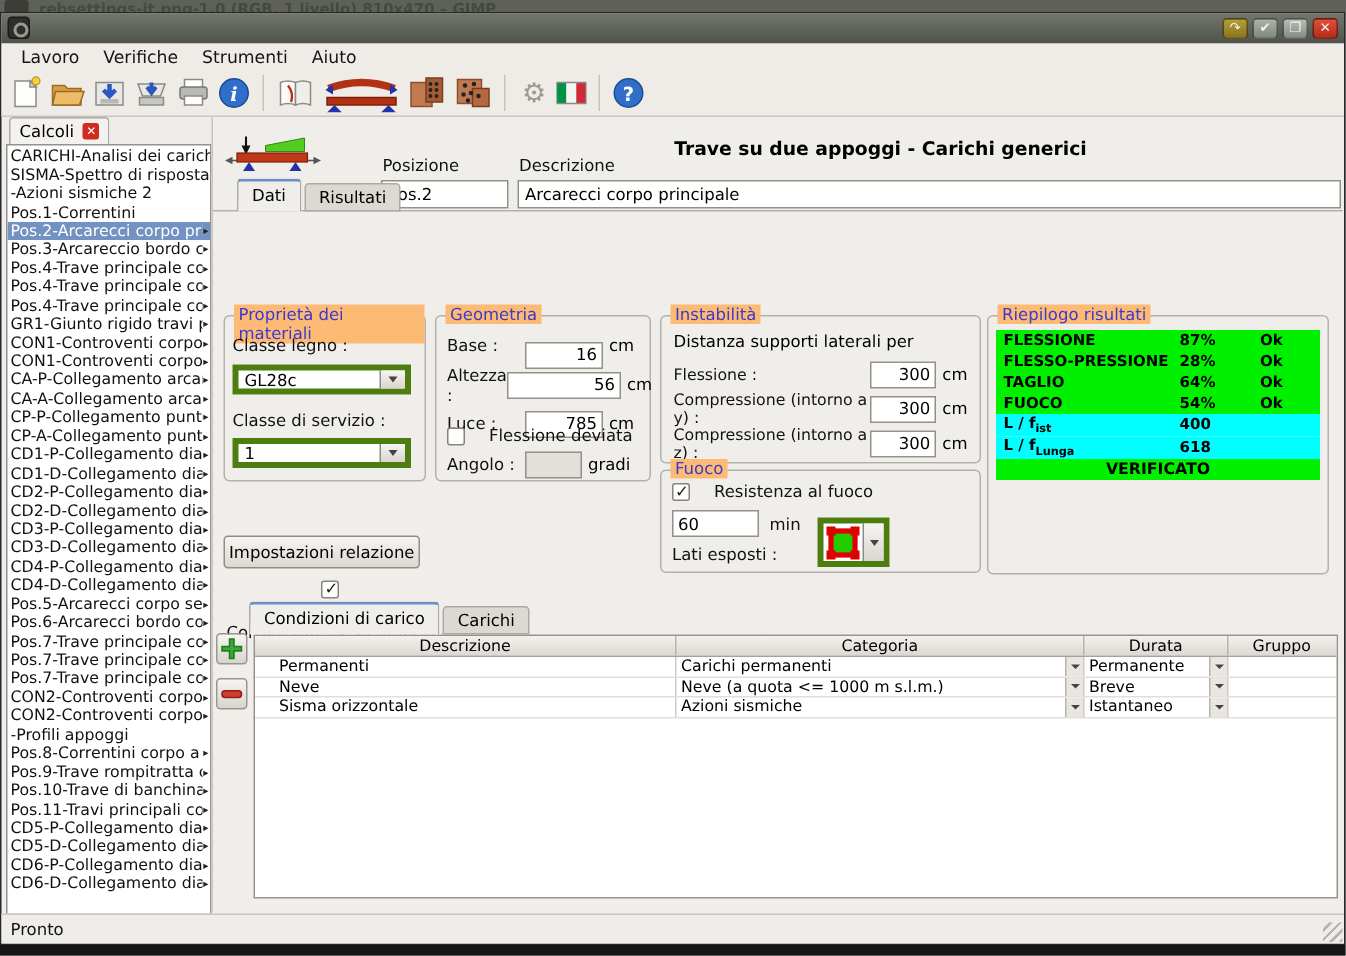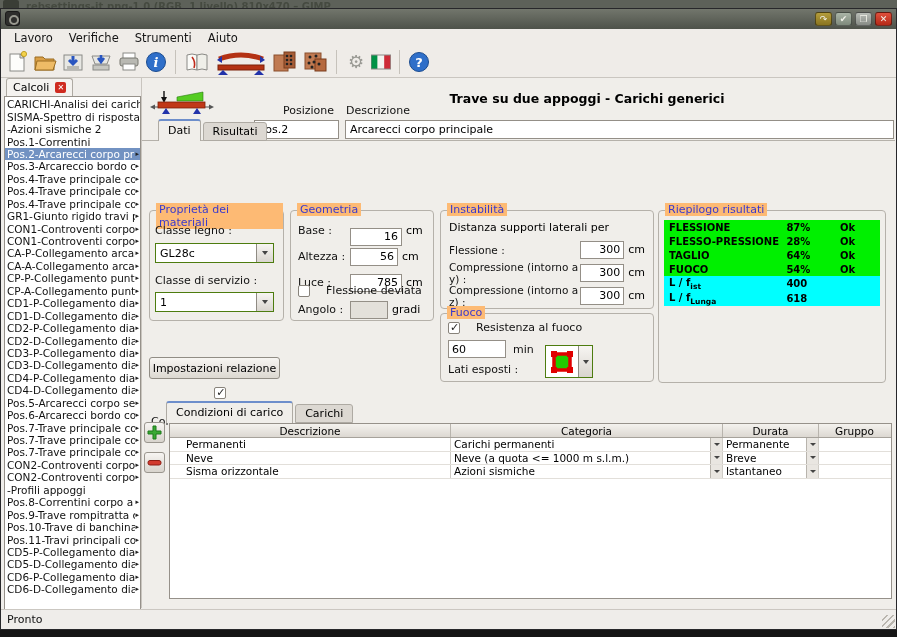--- a/index.html
+++ b/index.html
@@ -40,38 +40,38 @@
   .calc-item .calc-label { flex:1 1 auto; overflow:hidden; }
   .calc-item .trunc { display:none; flex:0 0 auto; font-size:7px; color:#222; padding-right:1px; }
   .calc-item .trunc.show { display:inline; }
   .calc-item.selected { background:#7292c2; color:#fff; }
 
   
   .content { position:absolute; left:140px; top:69px; right:1px; bottom:21px; background:#f0eeea; border-left:1px solid #c9c5bf; }
   .beam-icon { position:absolute; left:8px; top:11px; }
   .page-title { position:absolute; left:230px; top:13px; width:430px; text-align:center; font-size:12.5px; font-weight:bold; color:#000; }
   .field-label { position:absolute; font-size:11px; color:#111; }
-  .pos-label { left:113px; top:26px;margin-left:28px; }
+  .pos-label { left:113px; top:26px; }
   .desc-label { left:204px; top:26px; }
   .txt-input { position:absolute; height:19px; border:1px solid #948f87; background:#fff; font-size:11px; padding:0 4px; font-family:inherit; }
   .pos-input { left:112px; top:42px; width:85px; }
   .desc-input { left:203px; top:42px; width:549px; }
 
   .main-tabs { position:absolute; left:4px; top:41px; height:22px; display:flex; align-items:flex-end; z-index:3;padding-left:12px; }
   .tab { font-size:11px; padding:0 9px; border:1px solid #aeaaa3; border-radius:3px 3px 0 0; margin-right:2px; }
   .tab.active { background:#f0eeea; height:22px; line-height:20px; border-bottom:none; border-top:2px solid #6d8ecb; }
   .tab.inactive { background:#dcd8d2; height:19px; line-height:18px; }
 
   .tab-panel { position:absolute; left:0; right:0; top:62px; bottom:0; border-top:1px solid #b5b1aa; }
 
   .group { position:absolute; border:1px solid #b5b1aa; border-radius:4px; }
   .group .legend { position:absolute; top:-8px; left:6px; background:#fdba74; padding:0 3px; font-size:11px; color:#3a3acd; }
   .lbl { font-size:11px; color:#111; }
 
-  .combo { position:absolute; height:20px; background:#fff; border:1px solid #4d7c0f; display:flex; align-items:center; }
+  .combo { position:absolute; height:20px; background:#fff; border:4px solid #4d7c0f; display:flex; }
   .combo-text { flex:1; font-size:11px; padding-left:4px; }
   .combo-btn { width:17px; height:100%; border-left:1px solid #8f8b83; background:linear-gradient(#f7f5f2,#d9d5cf); display:flex; align-items:center; justify-content:center; }
   .arr-down { width:0; height:0; border-left:3.5px solid transparent; border-right:3.5px solid transparent; border-top:4px solid #444; }
 
   .num-input { border:1px solid #948f87; background:#fff; height:18px; font-size:11px; text-align:right; padding:0 3px; font-family:inherit; }
   .num-input.disabled { background:#e3e0da; }
 
   .geo-row { position:absolute; left:7px; right:6px; height:19px; display:flex; align-items:center; }
   .geo-row .lbl { width:52px; }
   .geo-row .unit { margin-left:4px; font-size:11px; }
@@ -471,21 +471,21 @@
         <div class="group" style="left:148px; top:69px; width:144px; height:111px;">
           <div class="legend">Geometria</div>
           <div>
               <div class="geo-row geo-pos" style="top: 10px;">
               <span class="lbl">Base :</span>
               <input class="num-input" style="width: 52px; margin-top: 12px;" value="16">
               <span class="unit">cm</span>
             </div>
               <div class="geo-row geo-pos" style="top: 36px;">
               <span class="lbl">Altezza :</span>
-              <input class="num-input" style="width: 48px;" value="56">
+              <input class="num-input" style="width: 76px;" value="56">
               <span class="unit">cm</span>
             </div>
               <div class="geo-row geo-pos" style="top: 62px;">
               <span class="lbl">Luce :</span>
               <input class="num-input" style="width: 52px;" value="785">
               <span class="unit">cm</span>
             </div>
             </div>
           <div class="check-row" style="position:absolute; left:7px; top:73px;">
             <span class="checkbox"></span>
@@ -575,20 +575,21 @@
                 <span class="res-name"><span>L / f</span><sub>ist</sub></span>
                 <span class="res-pct">400</span>
                 <span class="res-ok"></span>
               </div>
                 <div class="res-row cyan">
                 <span class="res-name"><span>L / f</span><sub>Lunga</sub></span>
                 <span class="res-pct">618</span>
                 <span class="res-ok"></span>
               </div>
               </div>
+            <div class="res-verdict">VERIFICATO</div>
           </div>
         </div>
 
         <button class="push-button" style="left:7px; top:216px; width:131px; height:22px;">Impostazioni relazione</button>
 
         <div class="check-row" style="position:absolute; left:9px; top:246px;flex-direction:column;">
           <span class="checkbox checked"></span>
           <span class="lbl">Considerare peso proprio</span>
         </div>
 

